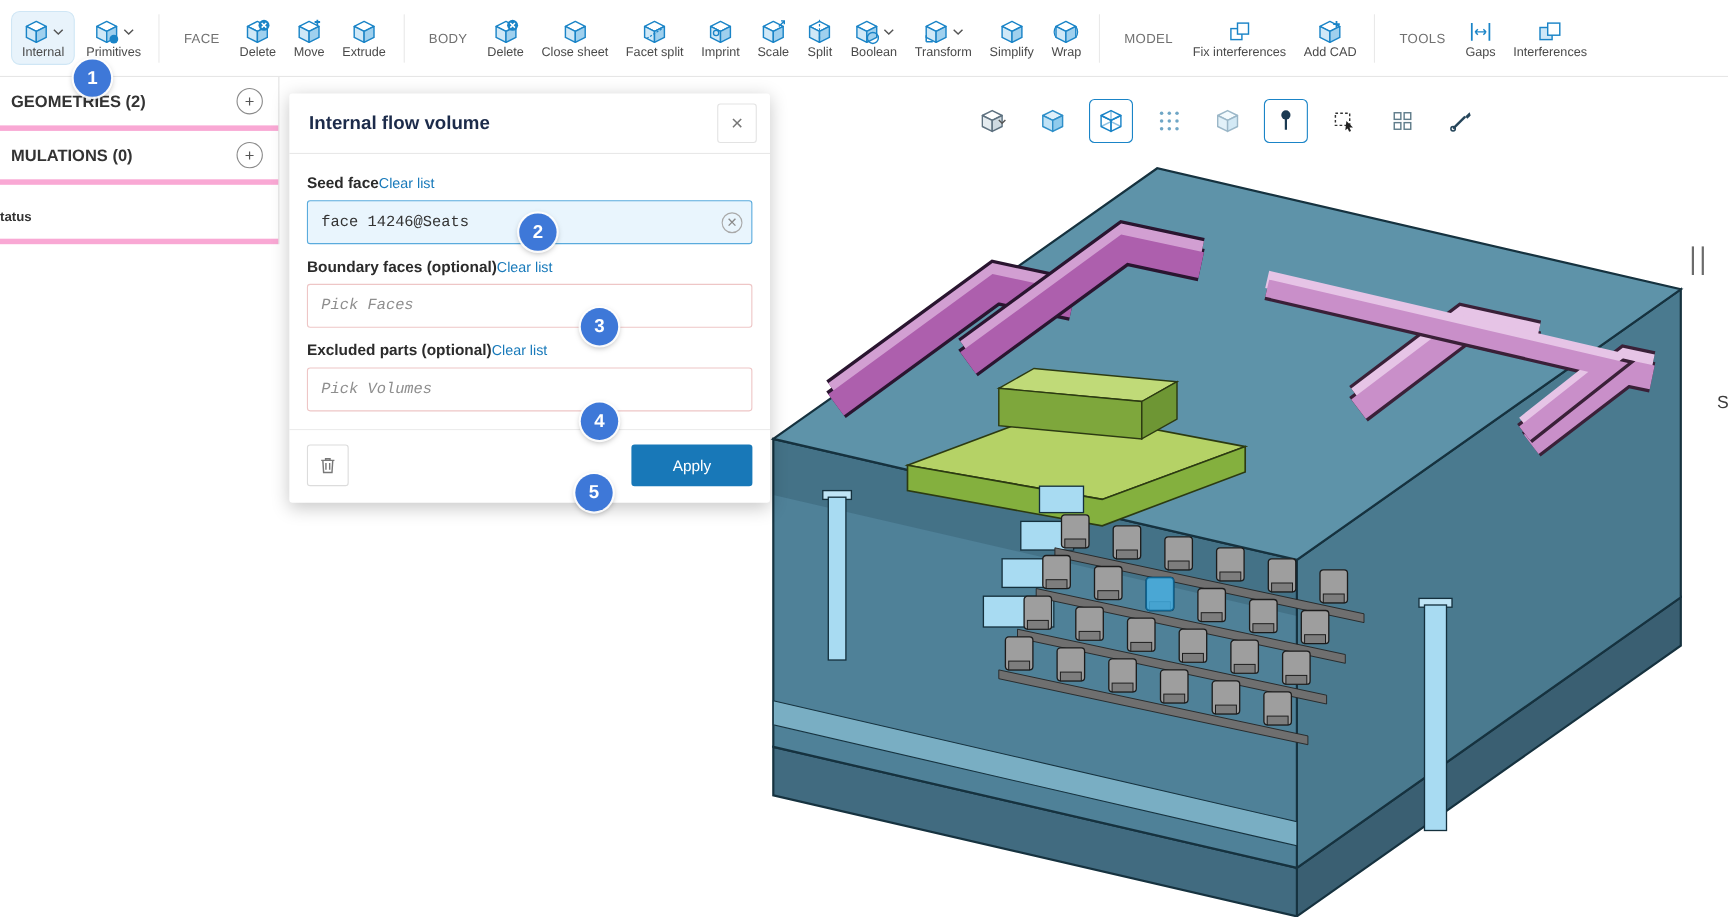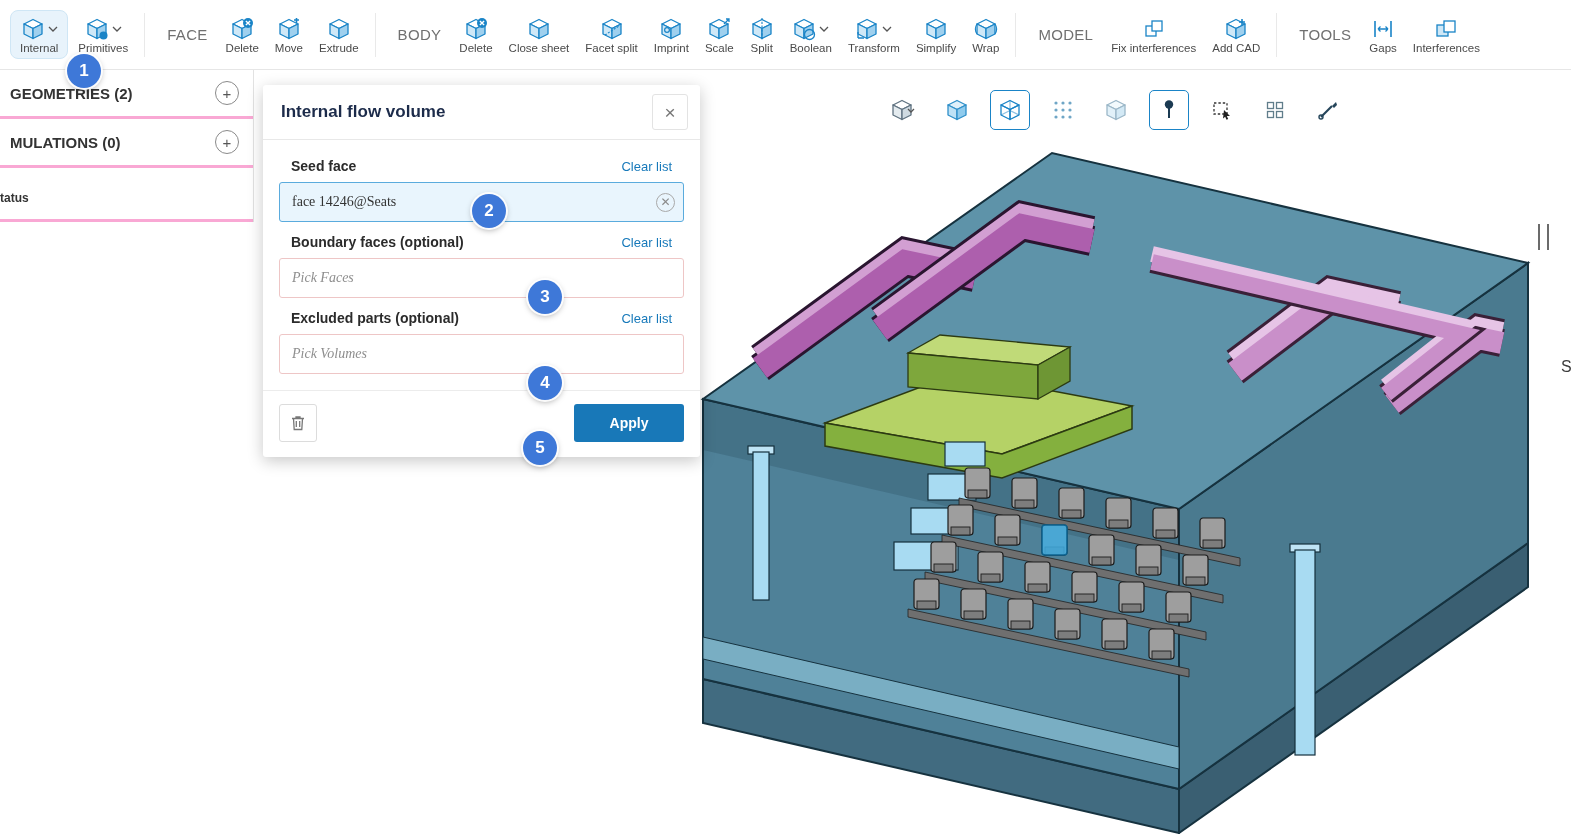--- a/index.html
+++ b/index.html
@@ -10,54 +10,54 @@
   
   .toolbar{
     position:absolute;top:0;left:0;width:1571px;height:70px;background:#fff;
     border-bottom:1px solid #e6e6e6;display:flex;align-items:center;
     padding-left:10px;box-sizing:border-box;white-space:nowrap;z-index:4;
   }
   .titem{display:flex;flex-direction:column;align-items:center;gap:0;margin-right:16px;cursor:pointer}
   .titem .irow{display:flex;align-items:center;gap:3px;height:26px}
   .tlabel{font-size:11.5px;color:#4a4a4a}
   .titem.selected{background:#e8f3fb;border:1px solid #cfe6f5;border-radius:8px;padding:5px 9px 4px;margin-right:10px}
-  .gl{font-size:15px;color:#707070;margin:0 18px;letter-spacing:.3px}
+  .gl{font-size:12px;color:#707070;margin:0 18px;letter-spacing:.3px}
   .tdiv{width:1px;height:44px;background:#e9e9e9;margin-right:4px}
   .i24{width:24px;height:24px;display:block}
   .chev{width:10px;height:6px;display:block}
   
   .sidebar{position:absolute;top:70px;left:0;width:253px;background:#fff;border-right:1px solid #e2e2e2;z-index:2}
-  .srow{height:49px;display:flex;align-items:center;padding:0 14px 0 10px;border-bottom:3px solid #f9a8d4;
+  .srow{height:49px;display:flex;align-items:center;padding:0 14px 0 10px;border-bottom:5px solid #f9a8d4;
         font-weight:bold;font-size:15px;color:#333;box-sizing:border-box}
   .srow .plus{margin-left:auto;width:22px;height:22px;border:1px solid #8a8a8a;border-radius:50%;
         display:flex;align-items:center;justify-content:center;font-size:15px;color:#555;font-weight:400;cursor:pointer;background:#fff}
   .sgap{height:8px}
   .srow.status{font-size:12px;padding-left:0;height:46px}
   
   .dialog{position:absolute;left:263px;top:85px;width:437px;background:#fff;border-radius:3px;
         box-shadow:0 4px 16px rgba(0,0,0,.22);z-index:6;box-sizing:border-box}
   .dhead{display:flex;align-items:center;justify-content:space-between;padding:9px 12px 9px 18px;border-bottom:1px solid #e8e8e8}
   .dtitle{font-size:17px;font-weight:bold;color:#1c2b4a}
   .dclose{width:36px;height:36px;border:1px solid #e3e3e3;border-radius:3px;background:#fff;color:#777;
         font-size:19px;line-height:1;display:flex;align-items:center;justify-content:center;cursor:pointer}
   .dbody{padding:6px 16px 0}
-  .frow{display:flex;justify-content:space-between;align-items:baseline;margin:12px 12px 8px}
+  .frow{display:flex;align-items:baseline;margin:12px 0 8px}
   .flabel{font-size:14px;font-weight:bold;color:#2b2b2b}
   .clear{font-size:13px;color:#1779ba;cursor:pointer;text-decoration:none}
   .finput{position:relative;height:40px;border:1px solid #eec6c6;border-radius:3px;background:#fff;
         display:flex;align-items:center;padding:0 32px 0 10px;box-sizing:border-box}
-  .finput input{border:none;outline:none;flex:1;font-size:14px;color:#333;background:transparent;font-family:Liberation Serif, serif;min-width:0}
+  .finput input{border:none;outline:none;flex:1;font-size:14px;color:#333;background:transparent;font-family:Liberation Mono, monospace;min-width:0}
   .finput input::placeholder{font-style:italic;color:#8e8e8e}
   .finput.active{background:#e9f5fd;border-color:#5aabdd}
   .xclear{position:absolute;right:8px;top:10px;width:19px;height:19px;border:1px solid #a9a9a9;border-radius:50%;
         color:#8a8a8a;font-size:12px;line-height:17px;text-align:center;background:transparent;cursor:pointer;box-sizing:border-box}
   .dfoot{display:flex;justify-content:space-between;align-items:center;padding:13px 16px 15px;margin-top:16px;border-top:1px solid #ececec}
   .trash{width:38px;height:38px;border:1px solid #dcdcdc;border-radius:3px;background:#fff;
         display:flex;align-items:center;justify-content:center;cursor:pointer}
-  .apply{width:110px;height:38px;background:#1878b8;color:#fff;font-weight:bold;font-size:14px;border:none;border-radius:3px;cursor:pointer;font-family:inherit}
+  .apply{width:110px;height:38px;background:#1878b8;color:#fff;font-weight:normal;font-size:14px;border:none;border-radius:3px;cursor:pointer;font-family:inherit}
   
   .badge{position:absolute;width:34px;height:34px;border-radius:50%;background:#3e78d8;color:#fff;
         font-size:17px;font-weight:bold;display:flex;align-items:center;justify-content:center;z-index:10;
         box-shadow:0 0 0 2px rgba(255,255,255,.9),0 2px 6px rgba(0,0,0,.35)}
   
   .vtb{position:absolute;top:90px;left:884px;display:flex;gap:13px;align-items:center;z-index:3}
   .vbtn{width:38px;height:38px;display:flex;align-items:center;justify-content:center;border-radius:5px;
         border:1.5px solid transparent;cursor:pointer;background:transparent}
   .vbtn.selected{border-color:#1a84c7;background:#fff}
   

